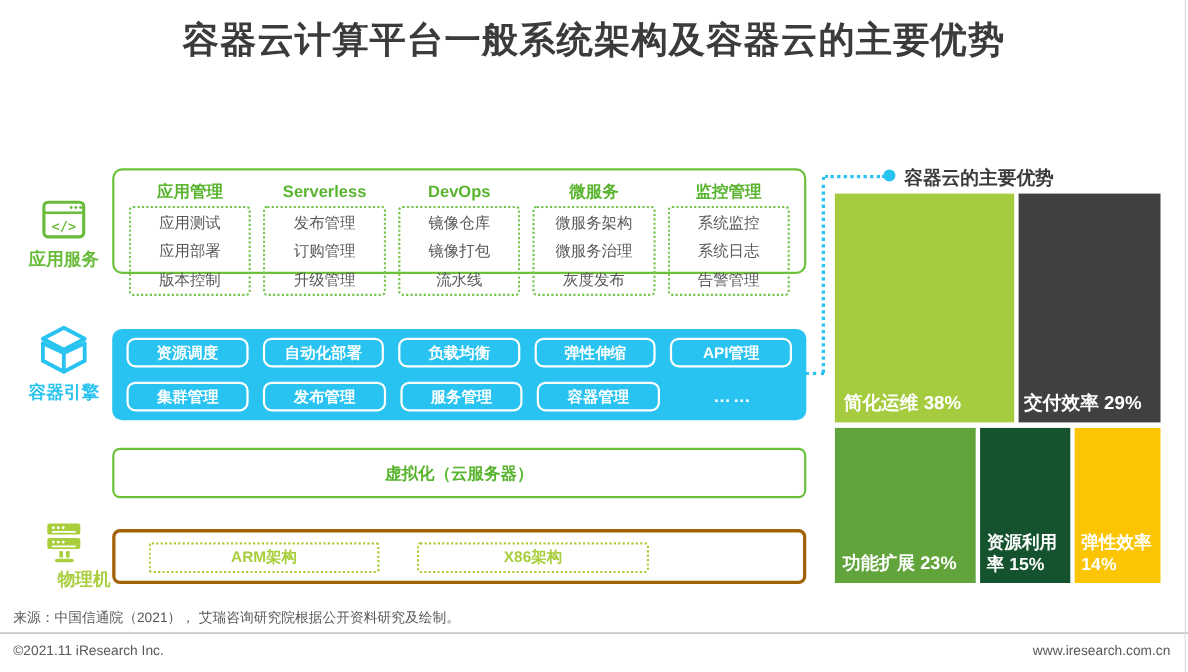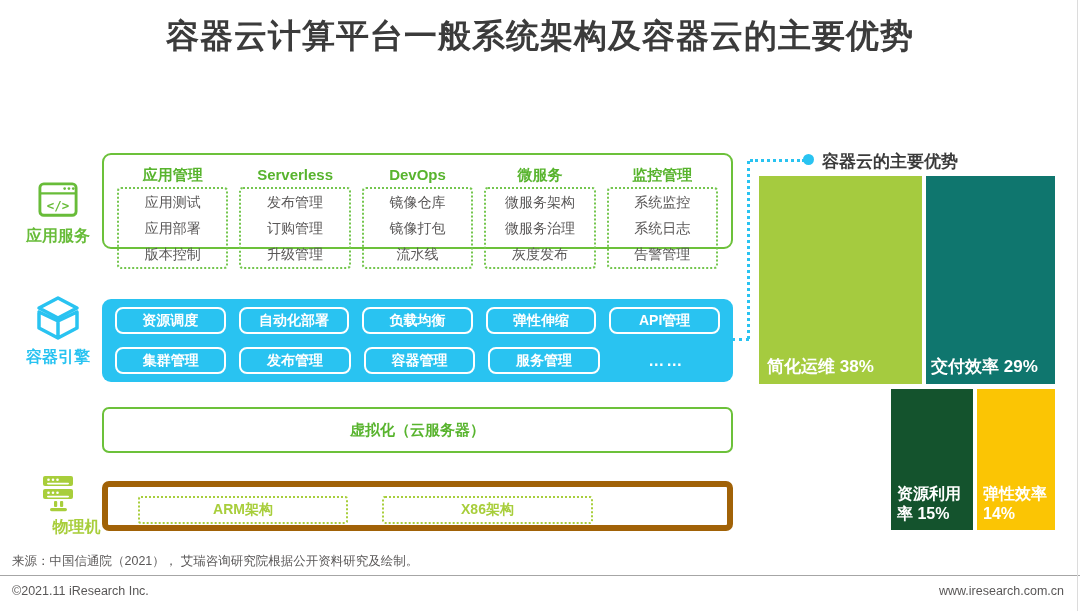--- a/index.html
+++ b/index.html
@@ -40,21 +40,21 @@
              font-size:16px;font-weight:bold;letter-spacing:2px;}
 
   
   .virtual-box{position:absolute;left:102px;top:407px;width:631px;height:46px;
                border:2px solid #6cc13a;border-radius:7px;box-sizing:border-box;
                display:flex;align-items:center;justify-content:center;
                color:#58b42e;font-size:15px;font-weight:bold;}
 
   
   .phys-box{position:absolute;left:102px;top:481px;width:631px;height:50px;
-            border:6px solid #a16207;border-radius:7px;box-sizing:border-box;}
+            border:3px solid #a16207;border-radius:7px;box-sizing:border-box;}
   .phys-item{position:absolute;top:9px;height:28px;border:2px dotted #a8ce3b;border-radius:3px;
              box-sizing:border-box;display:flex;align-items:center;justify-content:center;
              color:#a8ce3b;font-size:14px;font-weight:bold;}
   .phys-arm{left:30px;width:210px;}
   .phys-x86{left:274px;width:211px;}
 
   
   .conn{position:absolute;}
   .conn-h1{left:732px;top:338px;width:17px;border-top:3px dotted #29c3f1;}
   .conn-v{left:747px;top:161px;height:178px;border-left:3px dotted #29c3f1;}
@@ -184,22 +184,22 @@
     <div class="engine-row">
       <div class="pill">资源调度</div>
       <div class="pill">自动化部署</div>
       <div class="pill">负载均衡</div>
       <div class="pill">弹性伸缩</div>
       <div class="pill">API管理</div>
     </div>
     <div class="engine-row">
       <div class="pill">集群管理</div>
       <div class="pill">发布管理</div>
+      <div class="pill">服务管理</div>
       <div class="pill">容器管理</div>
-      <div class="pill">服务管理</div>
       <div class="pill-more">……</div>
     </div>
   </div>
 
   <div class="virtual-box">虚拟化（云服务器）</div>
 
   <div class="phys-box">
     <div class="phys-item phys-arm">ARM架构</div>
     <div class="phys-item phys-x86">X86架构</div>
   </div>
@@ -207,22 +207,25 @@
   <div class="conn conn-h1"></div>
   <div class="conn conn-v"></div>
   <div class="conn conn-h2"></div>
   <div class="conn conn-dot"></div>
 
   <div class="tm-title">容器云的主要优势</div>
   <div class="treemap">
     <div class="tm-block tm-b0" style="background: rgb(165, 203, 63);">
       <span>简化运维 38%</span>
     </div>
-    <div class="tm-block tm-b1" style="background: #0f766e;">
+    <div class="tm-block tm-b1" style="background: #404040;">
       <span>交付效率 29%</span>
+    </div>
+    <div class="tm-block tm-b2" style="background: rgb(96, 164, 59);">
+      <span>功能扩展 23%</span>
     </div>
     <div class="tm-block tm-b3" style="background: #14532d;">
       <span>资源利用率 15%</span>
     </div>
     <div class="tm-block tm-b4" style="background: rgb(251, 197, 4);">
       <span>弹性效率 14%</span>
     </div>
   </div>
 
   <div class="source">来源：中国信通院（2021）， 艾瑞咨询研究院根据公开资料研究及绘制。</div>

